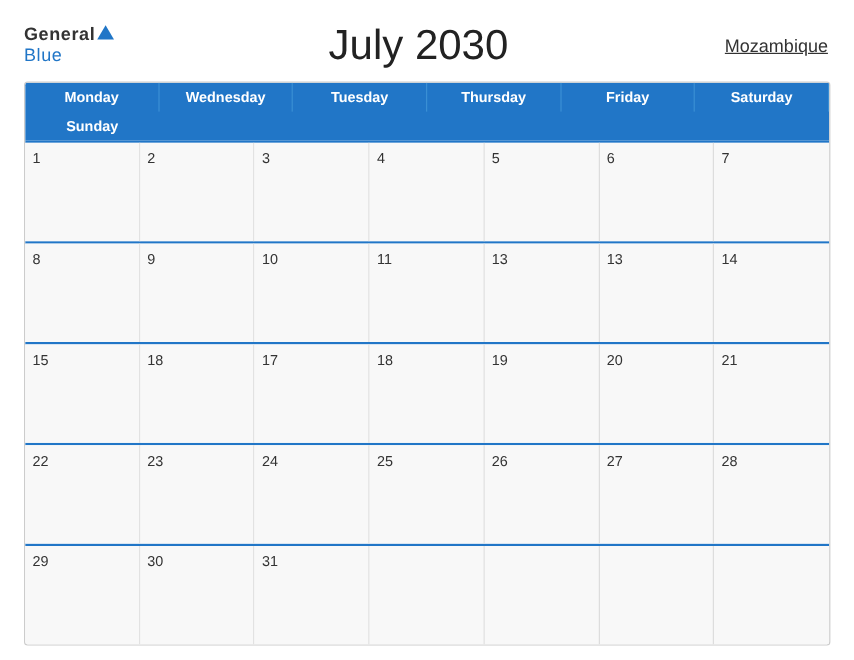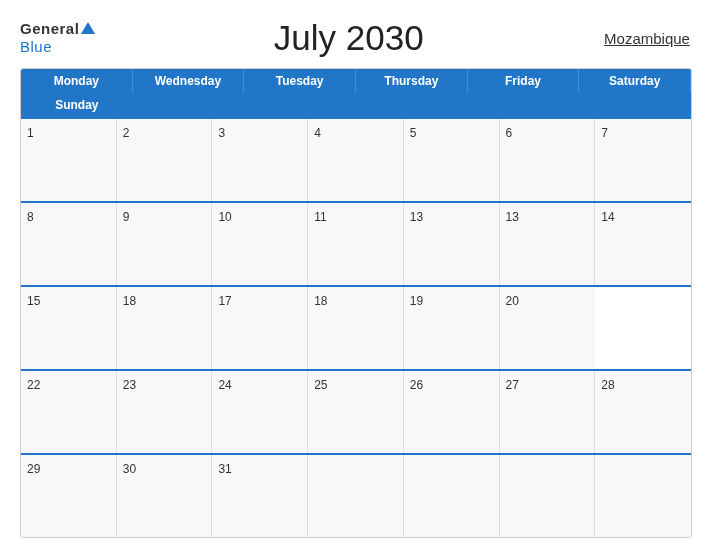--- a/index.html
+++ b/index.html
@@ -173,20 +173,21 @@
         <div class="cal-cell"><span class="day-num">14</span></div>
       </div>
 
       <div class="cal-week">
         <div class="cal-cell"><span class="day-num">15</span></div>
         <div class="cal-cell"><span class="day-num">18</span></div>
         <div class="cal-cell"><span class="day-num">17</span></div>
         <div class="cal-cell"><span class="day-num">18</span></div>
         <div class="cal-cell"><span class="day-num">19</span></div>
         <div class="cal-cell"><span class="day-num">20</span></div>
+        <div class="cal-cell"><span class="day-num">21</span></div>
       </div>
 
       <div class="cal-week">
         <div class="cal-cell"><span class="day-num">22</span></div>
         <div class="cal-cell"><span class="day-num">23</span></div>
         <div class="cal-cell"><span class="day-num">24</span></div>
         <div class="cal-cell"><span class="day-num">25</span></div>
         <div class="cal-cell"><span class="day-num">26</span></div>
         <div class="cal-cell"><span class="day-num">27</span></div>
         <div class="cal-cell"><span class="day-num">28</span></div>

